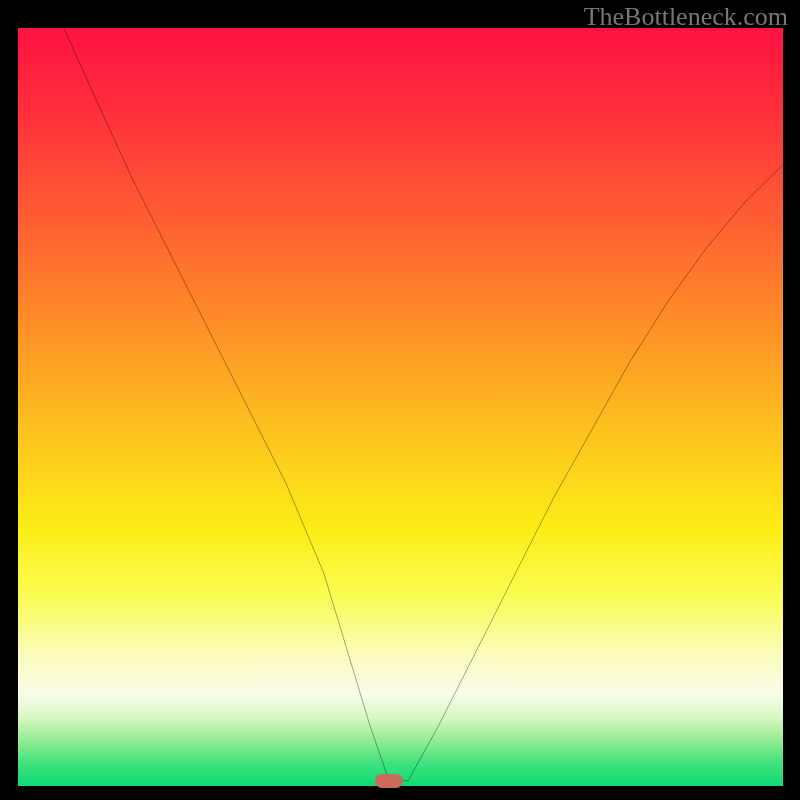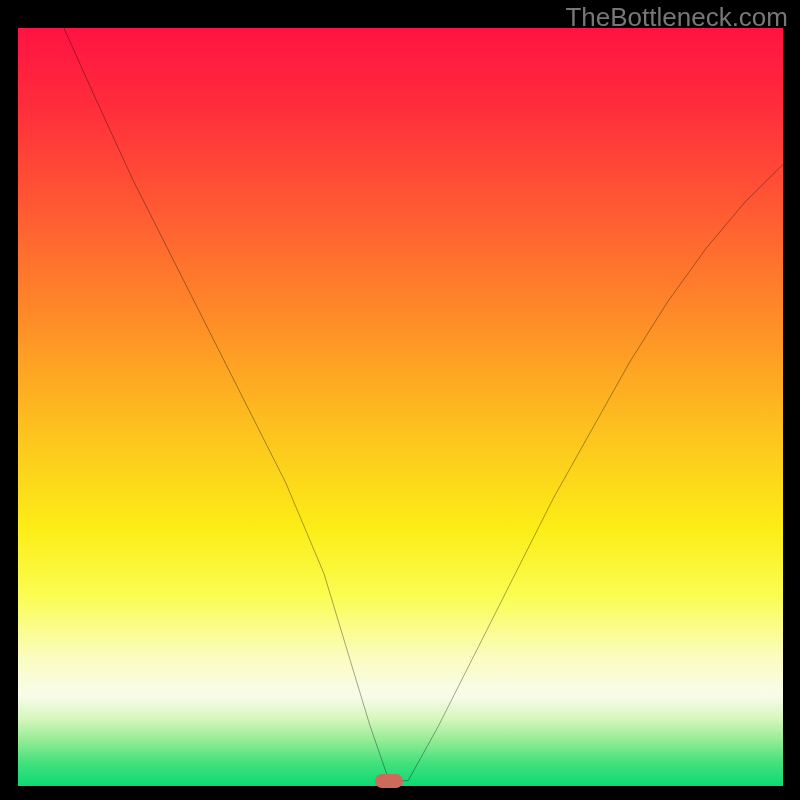--- a/index.html
+++ b/index.html
@@ -13,21 +13,21 @@
   .container {
     position: relative;
     width: 800px;
     height: 800px;
     background: #000;
   }
   .watermark {
     position: absolute;
     top: 2px;
     right: 12px;
-    font-family: Liberation Sans, sans-serif;
+    font-family: Liberation Serif, serif;
     font-size: 26px;
     font-weight: 400;
     color: #777;
     letter-spacing: 0px;
     z-index: 5;
     margin-left: 41px;
   }
   .plot {
     position: absolute;
     left: 18px;

